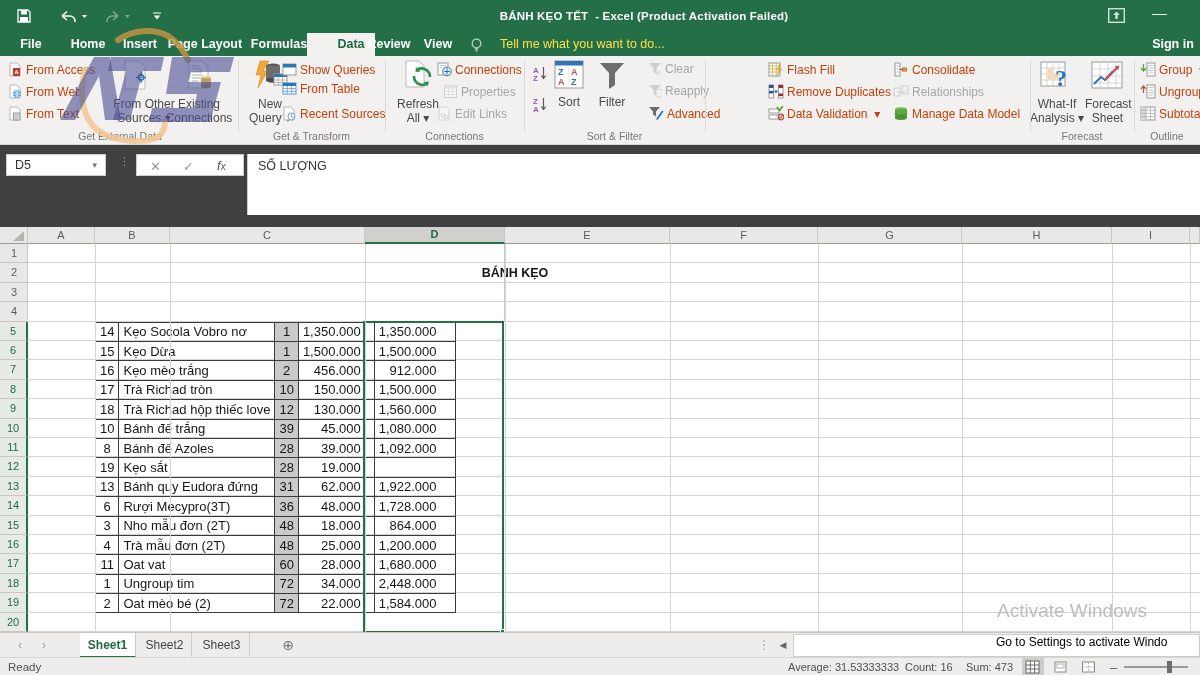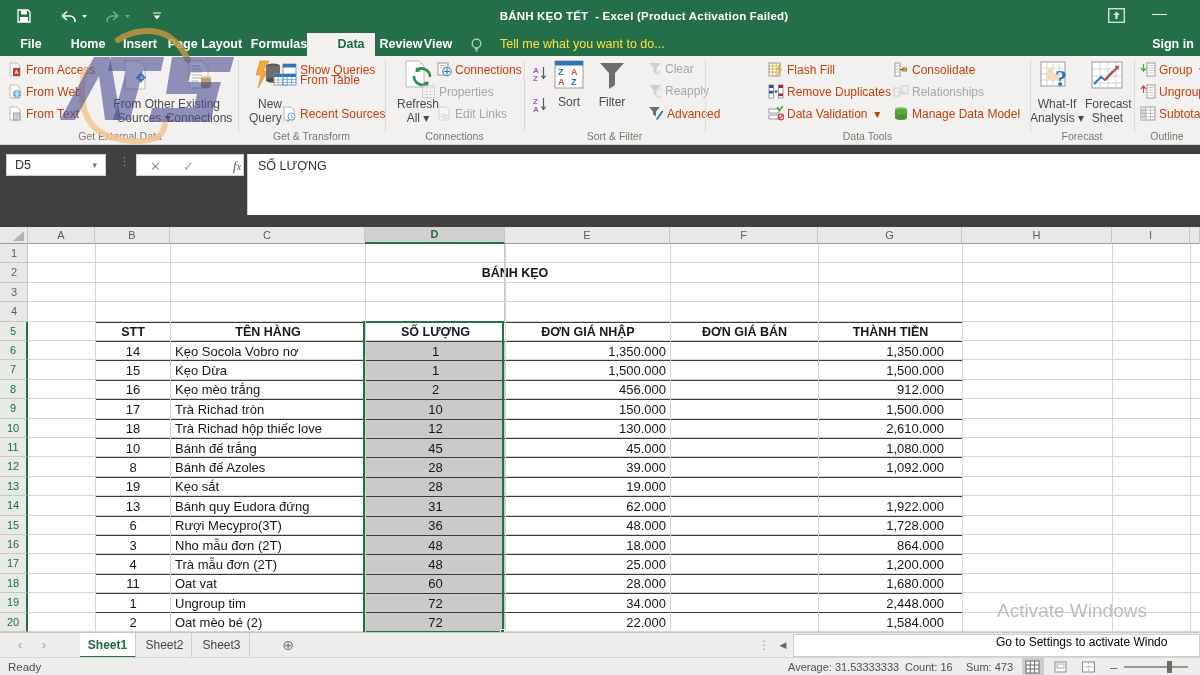--- a/index.html
+++ b/index.html
@@ -94,21 +94,21 @@
   <div class="qat" style="left:1152px; top:4px; font-size:15px; color:#e8f1ec;">—</div>
 </div>
 
 <div id="tabbar">
   <div class="rtab" style="left:12px; width:38px;">File</div>
   <div class="rtab" style="left:64px; width:48px;">Home</div>
   <div class="rtab" style="left:118px; width:44px;">Insert</div>
   <div class="rtab" style="left:166px; width:78px;">Page Layout</div>
   <div class="rtab" style="left:248px; width:62px;">Formulas</div>
   <div class="rtab active" style="left:307px; width:68px;padding-left:20px;">Data</div>
-  <div class="rtab" style="left:376px; width:50px;">Review</div>
+  <div class="rtab" style="left:364px; width:50px;">Review</div>
   <div class="rtab" style="left:418px; width:40px;">View</div>
   <svg style="position:absolute; left:470px; top:5px;" width="13" height="15" viewBox="0 0 13 15">
         <circle cx="6.5" cy="5.5" r="4.3" fill="none" stroke="#b9d5c6" stroke-width="1.3"></circle>
         <path d="M5 9.8 l1.5 2 1.5-2 M5.4 13h2.2" stroke="#b9d5c6" stroke-width="1.2" fill="none"></path>
       </svg>
       <div class="rtab" style="left:500px; width:220px; text-align:left; color:#fde047; font-weight:400;">Tell me what you want to do...</div>
   <div class="rtab" style="left:1148px; width:50px;">Sign in</div>
 </div>
 
 <div id="ribbon">
@@ -148,21 +148,21 @@
           <path d="M14 6v14c0 1.4 3.1 2.6 7 2.6s7-1.2 7-2.6V6" fill="#6e6e6e"></path>
           <ellipse cx="21" cy="20" rx="7" ry="2.6" fill="#4d4d4d"></ellipse>
           <rect x="22" y="14" width="13" height="11" fill="#fff" stroke="#9a9a9a"></rect>
           <rect x="22" y="14" width="13" height="3" fill="#2e75b6"></rect>
           <path d="M26.3 17v8 M30.6 17v8 M22 20h13 M22 22.5h13" stroke="#9a9a9a" stroke-width="0.7"></path>
         </svg><br>New<br>Query ▾</div>
   <div class="smallbtn" style="left:282px; top:6px;"><span class="ic"><svg width="15" height="15" viewBox="0 0 15 15">
             <rect x="1" y="2" width="13" height="11" fill="#fff" stroke="#9a9a9a"></rect>
             <rect x="1" y="2" width="13" height="3.5" fill="#2e75b6"></rect>
           </svg></span>Show Queries</div>
-  <div class="smallbtn" style="left:282px; top:16px;text-align:right;"><span class="ic"><svg width="15" height="15" viewBox="0 0 15 15">
+  <div class="smallbtn" style="left:282px; top:25px;text-align:right;"><span class="ic"><svg width="15" height="15" viewBox="0 0 15 15">
             <rect x="1" y="2" width="13" height="11" fill="#fff" stroke="#5b9bd5"></rect>
             <rect x="1" y="2" width="13" height="3" fill="#2e75b6"></rect>
             <path d="M5.3 5v8 M9.6 5v8 M1 7.6h13 M1 10.3h13" stroke="#5b9bd5" stroke-width="0.8"></path>
           </svg></span>From Table</div>
   <div class="smallbtn" style="left:282px; top:50px;"><span class="ic"><svg width="15" height="15" viewBox="0 0 15 15">
             <path d="M2 1h7l3 3v10H2z" fill="#fff" stroke="#b9b7b4"></path>
             <circle cx="9.5" cy="10.5" r="3.5" fill="#fff" stroke="#5b9bd5"></circle>
             <path d="M9.5 8.5v2.2l1.8 1" stroke="#5b9bd5" fill="none"></path>
           </svg></span>Recent Sources</div>
 
@@ -170,21 +170,21 @@
           <path d="M5 1h13l5 5v21H5z" fill="#fff" stroke="#b9b7b4"></path>
           <path d="M29 17a8.5 8.5 0 0 0-14-6.5 M13 16a8.5 8.5 0 0 0 14 6.8" fill="none" stroke="#2f8f4e" stroke-width="2.6"></path>
           <path d="M15.5 7 l-1 5 5-0.5z M26.5 26.5 l1.2-5-5 .4z" fill="#2f8f4e"></path>
         </svg><br>Refresh<br>All ▾</div>
   <div class="smallbtn" style="left:437px; top:6px;"><span class="ic"><svg width="15" height="15" viewBox="0 0 15 15">
             <rect x="1" y="1" width="10" height="12" fill="#fff" stroke="#9a9a9a"></rect>
             <path d="M2.5 3.5h7 M2.5 6h7" stroke="#c0c0c0" stroke-width="0.8"></path>
             <circle cx="10" cy="9.5" r="4.3" fill="#eef4fb" stroke="#2e75b6"></circle>
             <path d="M10 6.5v6 M7 9.5h6" stroke="#2e75b6" stroke-width="1.1"></path>
           </svg></span>Connections</div>
-  <div class="smallbtn gray" style="left:421px; top:28px;"><span class="ic"><svg width="15" height="15" viewBox="0 0 15 15" opacity="0.5">
+  <div class="smallbtn gray" style="left:443px; top:28px;"><span class="ic"><svg width="15" height="15" viewBox="0 0 15 15" opacity="0.5">
             <rect x="1.5" y="1.5" width="12" height="12" fill="#fbfbfb" stroke="#adadad"></rect>
             <rect x="1.5" y="1.5" width="12" height="3" fill="#d8d8d8"></rect>
             <path d="M1.5 7.5h12 M1.5 10.5h12 M5.5 4.5v9 M9.5 4.5v9" stroke="#c4c4c4" stroke-width="0.8"></path>
           </svg></span>Properties</div>
   <div class="smallbtn gray" style="left:437px; top:50px;"><span class="ic"><svg width="15" height="15" viewBox="0 0 15 15" opacity="0.55">
             <path d="M2 1h7l3 3v10H2z" fill="#fdfdfd" stroke="#bdbdbd"></path>
             <rect x="4" y="8" width="4" height="3" rx="1.4" fill="none" stroke="#b5b5b5"></rect>
             <rect x="7" y="9.5" width="4" height="3" rx="1.4" fill="none" stroke="#b5b5b5"></rect>
           </svg></span>Edit Links</div>
 
@@ -296,21 +296,20 @@
   <div class="rsep" style="left:238px"></div>
   <div class="rsep" style="left:385px"></div>
   <div class="rsep" style="left:524px"></div>
   <div class="rsep" style="left:705px"></div>
   <div class="rsep" style="left:1030px"></div>
   <div class="rsep" style="left:1134px"></div>
   <div class="grplabel" style="left:30px; width:180px;">Get External Data</div>
   <div class="grplabel" style="left:238px; width:147px;">Get &amp; Transform</div>
   <div class="grplabel" style="left:385px; width:139px;">Connections</div>
   <div class="grplabel" style="left:524px; width:181px;">Sort &amp; Filter</div>
-  <div class="grplabel" style="left:705px; width:325px;">Data Tools</div>
   <div class="grplabel" style="left:1030px; width:104px;">Forecast</div>
   <div class="grplabel" style="left:1134px; width:66px;">Outline</div>
 </div>
 
 <svg id="wmark" style="position:absolute; left:0; top:0; z-index:60; pointer-events:none;" width="270" height="170" viewBox="0 0 270 170">
   <path d="M 118,40 C 132,30 153,28 168,36 C 177,42 184,51 188,60" fill="none" stroke="rgba(190,148,66,0.85)" stroke-width="6" stroke-linecap="round"></path>
   <path d="M 85,70 C 79,93 82,113 93,126 C 106,140 136,145 156,138 C 162,135 165,129 165,121" fill="none" stroke="rgba(243,198,148,0.85)" stroke-width="6" stroke-linecap="round"></path>
   <g clip-path="url(#cp1)">
     <clipPath id="cp1">
           <rect x="0" y="57" width="270" height="113"></rect>
@@ -322,21 +321,21 @@
     </g>
   </g>
 </svg>
 
 <div id="fbar">
   <div id="namebox">D5<span style="position:absolute; right:8px; color:#777; font-size:9px;">▾</span></div>
   <div style="position:absolute; left:119px; top:10px; color:#9a9a9a; font-size:11px; letter-spacing:0;">⋮</div>
   <div id="fxbox">
     <span style="position:absolute; left:13px; top:4px; color:#9a9a9a; font-size:13px;">✕</span>
     <span style="position:absolute; left:46px; top:4px; color:#9a9a9a; font-size:13px;">✓</span>
-    <span style="position:absolute; left:80px; top:3px; color:#555; font-size:13px; font-style:italic; font-family:Liberation Serif, serif;margin-left:16px;">f<span style="font-size:10px;">x</span></span>
+    <span style="position:absolute; left:80px; top:3px; color:#555; font-size:13px; font-style:italic; font-family:Liberation Sans, sans-serif;">f<span style="font-size:10px;">x</span></span>
   </div>
   <div id="finput">SỐ LƯỢNG</div>
 </div>
 
 <div id="sheet">
   <div id="colhdr">
         <div class="ch" style="left: 28px; width: 67px;">A</div>
         <div class="ch" style="left: 95px; width: 75px;">B</div>
         <div class="ch" style="left: 170px; width: 195px;">C</div>
         <div class="ch" style="left: 365px; width: 140px; background: rgb(210, 208, 206); color: rgb(29, 107, 67); font-weight: 600; border-bottom: 2px solid rgb(33, 115, 70); line-height: 14px;">D</div>
@@ -370,28 +369,20 @@
         <div class="rh sel" style="top: 310.4px;">17</div>
         <div class="rh sel" style="top: 329.8px;">18</div>
         <div class="rh sel" style="top: 349.2px;">19</div>
         <div class="rh sel" style="top: 368.6px;">20</div>
       </div>
   <div id="gridbg"></div>
   <div id="vlines"></div>
   <div id="banhkeo">BÁNH KẸO</div>
   <table id="dtable">
     <tbody>
-          <tr class="hd">
-            <td style="width:75px;">STT</td>
-            <td style="width:195px;">TÊN HÀNG</td>
-            <td style="width:140px;" class="q0">SỐ LƯỢNG</td>
-            <td style="width:165px;">ĐƠN GIÁ NHẬP</td>
-            <td style="width:148px;">ĐƠN GIÁ BÁN</td>
-            <td style="width:144px;">THÀNH TIỀN</td>
-          </tr>
     <tr>
             <td class="c">14</td>
             <td>Kẹo Socola Vobro nơ</td>
             <td class="c q">1</td>
             <td class="r">1,350.000</td>
             <td></td>
             <td class="g">1,350.000</td>
           </tr>
     <tr>
             <td class="c">15</td>
@@ -416,26 +407,26 @@
             <td class="r">150.000</td>
             <td></td>
             <td class="g">1,500.000</td>
           </tr>
     <tr>
             <td class="c">18</td>
             <td>Trà Richad hộp thiếc love</td>
             <td class="c q">12</td>
             <td class="r">130.000</td>
             <td></td>
-            <td class="g">2,610.000</td>
+            <td class="g">1,560.000</td>
           </tr>
     <tr>
             <td class="c">10</td>
             <td>Bánh đế trắng</td>
-            <td class="c q">45</td>
+            <td class="c q">39</td>
             <td class="r">45.000</td>
             <td></td>
             <td class="g">1,080.000</td>
           </tr>
     <tr>
             <td class="c">8</td>
             <td>Bánh đế Azoles</td>
             <td class="c q">28</td>
             <td class="r">39.000</td>
             <td></td>

